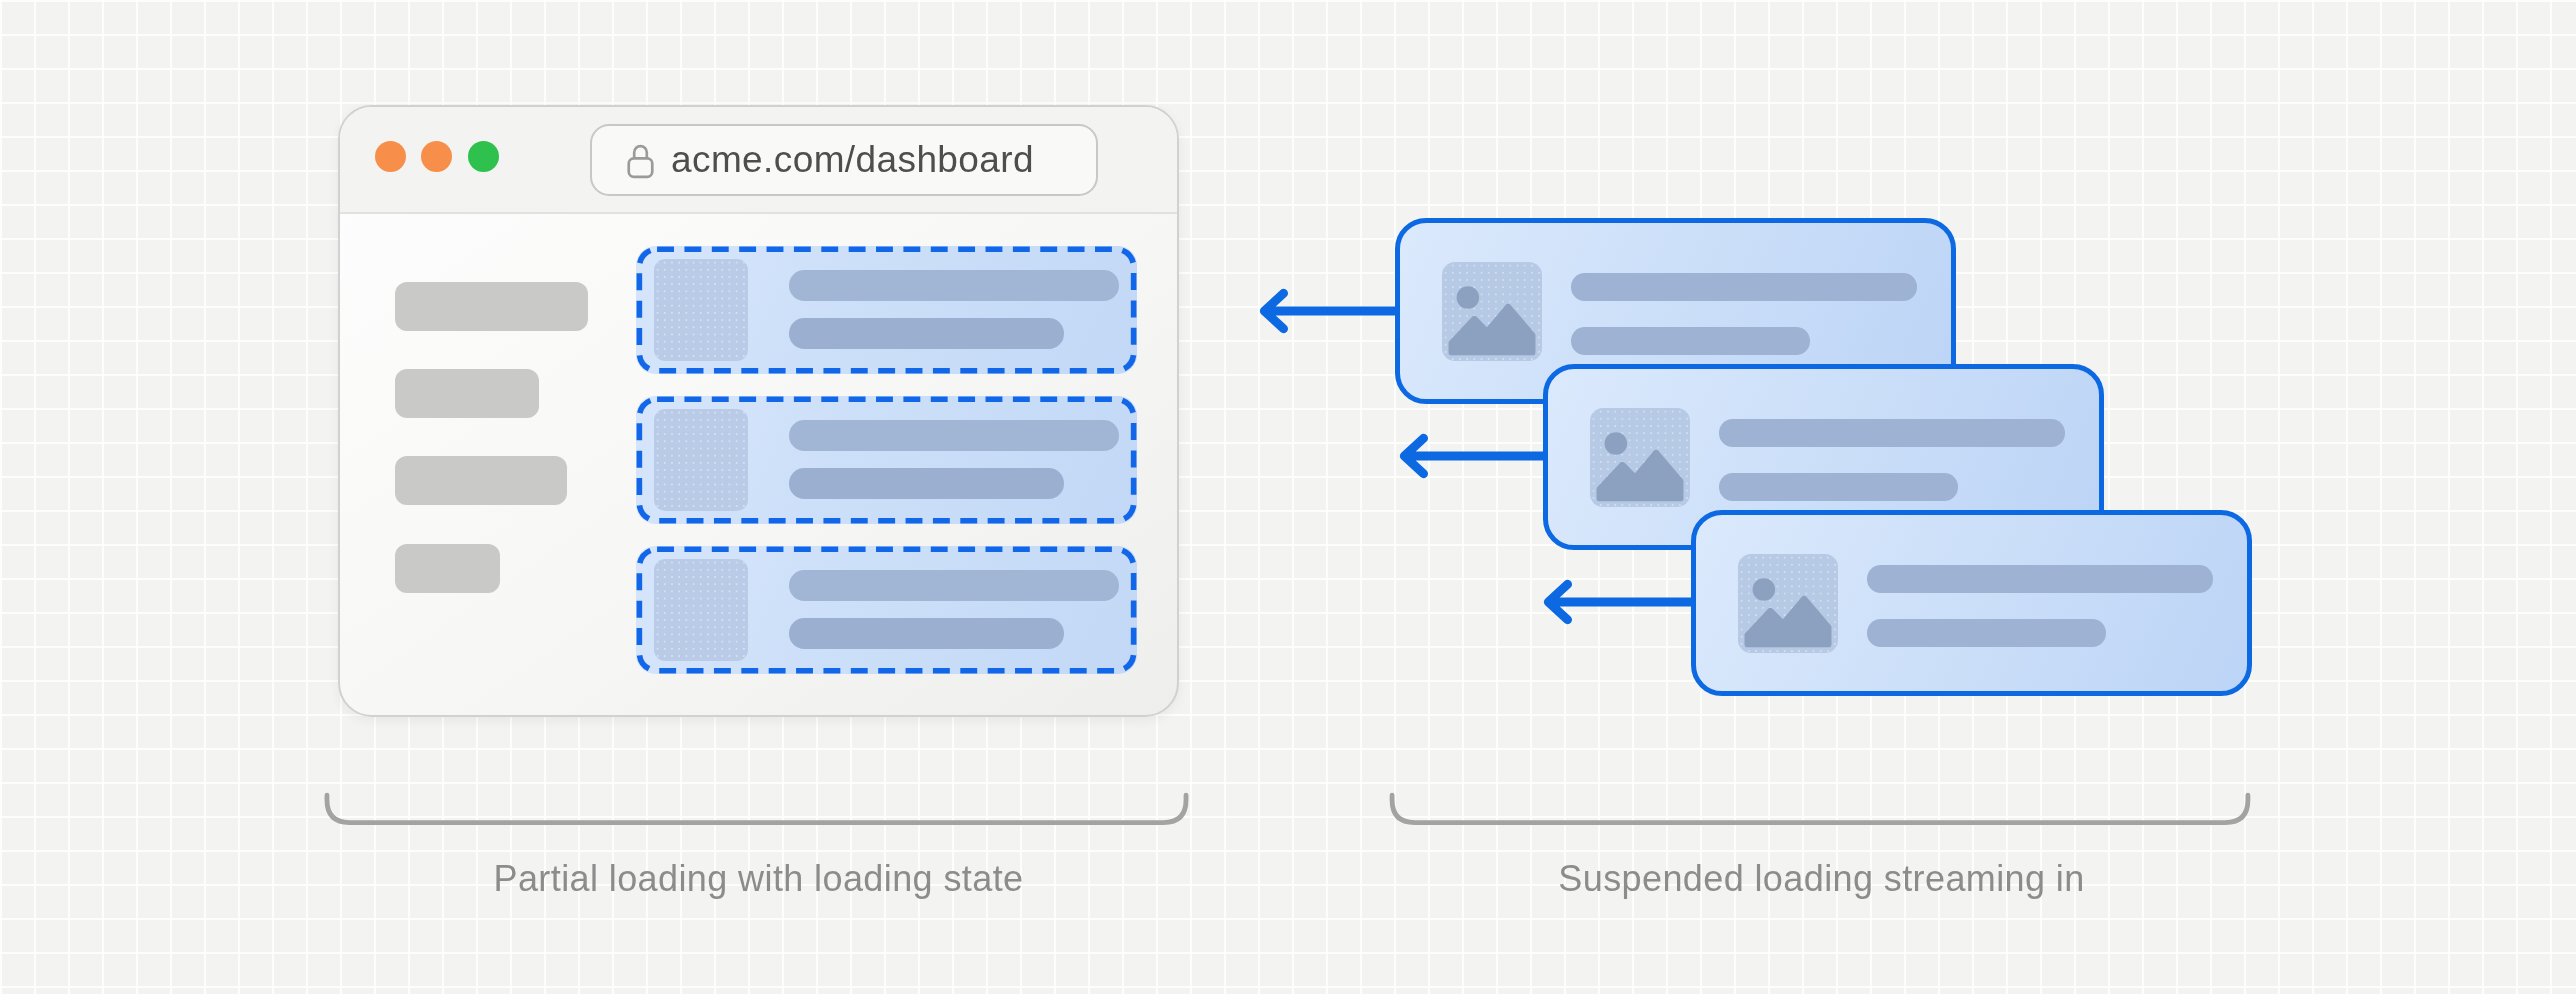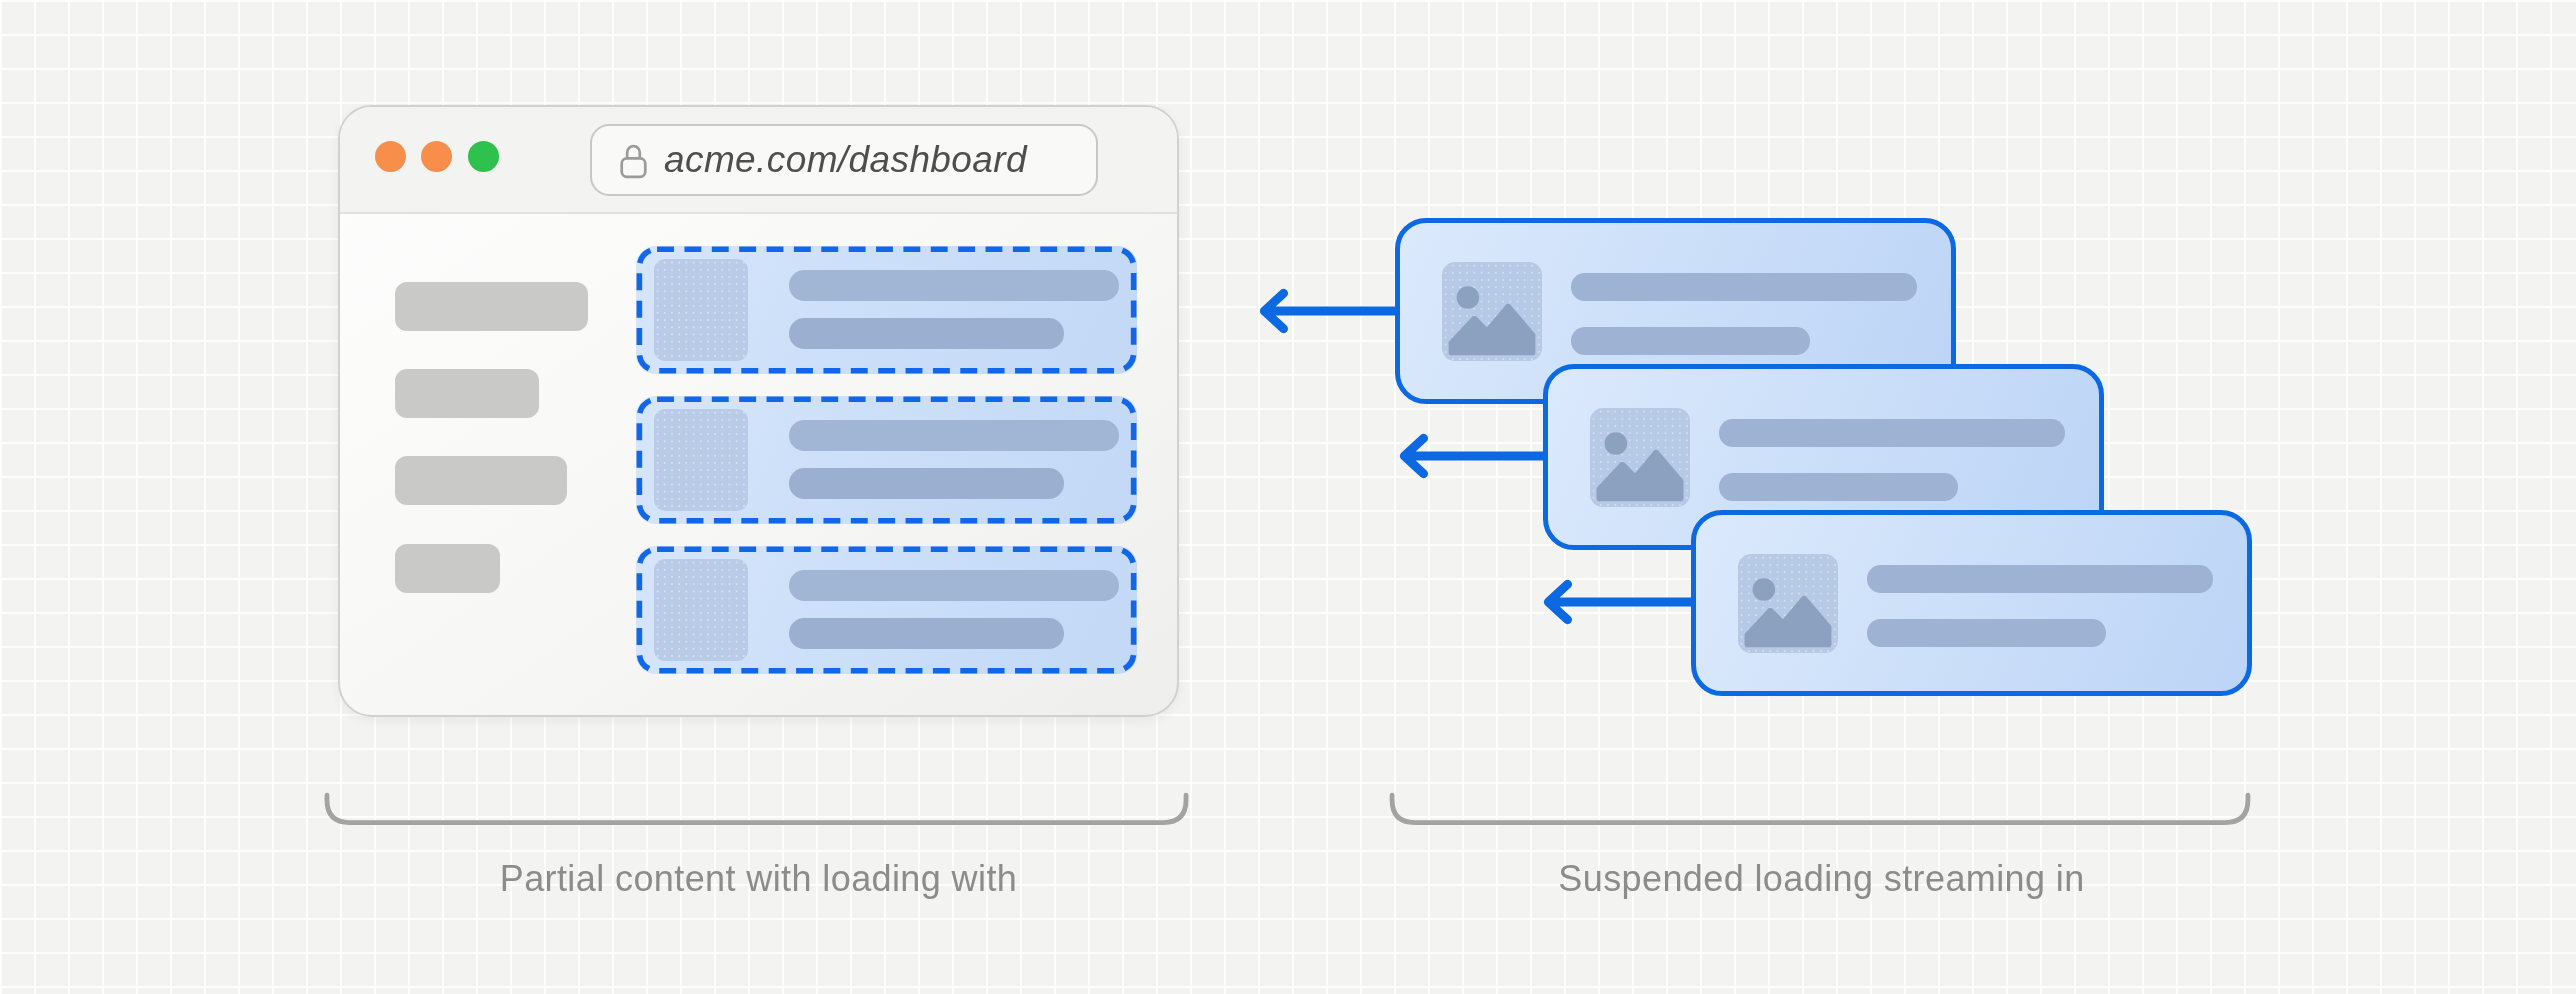--- a/index.html
+++ b/index.html
@@ -25,22 +25,21 @@
     background:#f3f3f2;border-bottom:2.4px solid #e1e1e0;
   }
   .lights{position:absolute;left:35px;top:34px;display:flex;gap:15.3px;}
   .light{width:31px;height:31px;border-radius:50%;}
   .light.o{background:#f78f4b;}
   .light.g{background:#2ec14e;}
   .urlbar{
     position:absolute;left:250px;top:17px;width:508px;height:72px;
     border:2.4px solid #c8c8c7;border-radius:19.3px;box-sizing:border-box;
     background:#f9f9f8;display:flex;align-items:center;gap:16px;
-    padding-left:27px;
-    font-style:italic;
+    padding-left:34px;
   }
   .url-text{font-size:37px;color:#4e4e4e;letter-spacing:0.4px;white-space:nowrap;}
   
   .sbar{position:absolute;left:55px;height:49px;border-radius:12px;background:#c9c9c8;}
   .sbar.s1{top:175px;width:193px;}
   .sbar.s2{top:262px;width:144px;}
   .sbar.s3{top:349px;width:172px;}
   .sbar.s4{top:437px;width:105px;}
   
   .dcard{
@@ -181,17 +180,17 @@
     <div class="sb b"></div>
   </div>
 
   <svg class="bracket" style="left:322px;top:792px;" width="869" height="37" viewBox="0 0 1080 46">
     <path d="M6 4 V10 Q6 38 34 38 H1046 Q1074 38 1074 10 V4" fill="none" stroke="#a3a3a2" stroke-width="6" stroke-linecap="round"></path>
   </svg>
   <svg class="bracket" style="left:1387px;top:792px;" width="866" height="37" viewBox="0 0 1076 46">
     <path d="M6 4 V10 Q6 38 34 38 H1042 Q1070 38 1070 10 V4" fill="none" stroke="#a3a3a2" stroke-width="6" stroke-linecap="round"></path>
   </svg>
 
-  <div class="caption left">Partial content with loading with</div>
+  <div class="caption left">Partial loading with loading state</div>
   <div class="caption right">Suspended loading streaming in</div>
 
 </div>
 
 
 </body></html>

